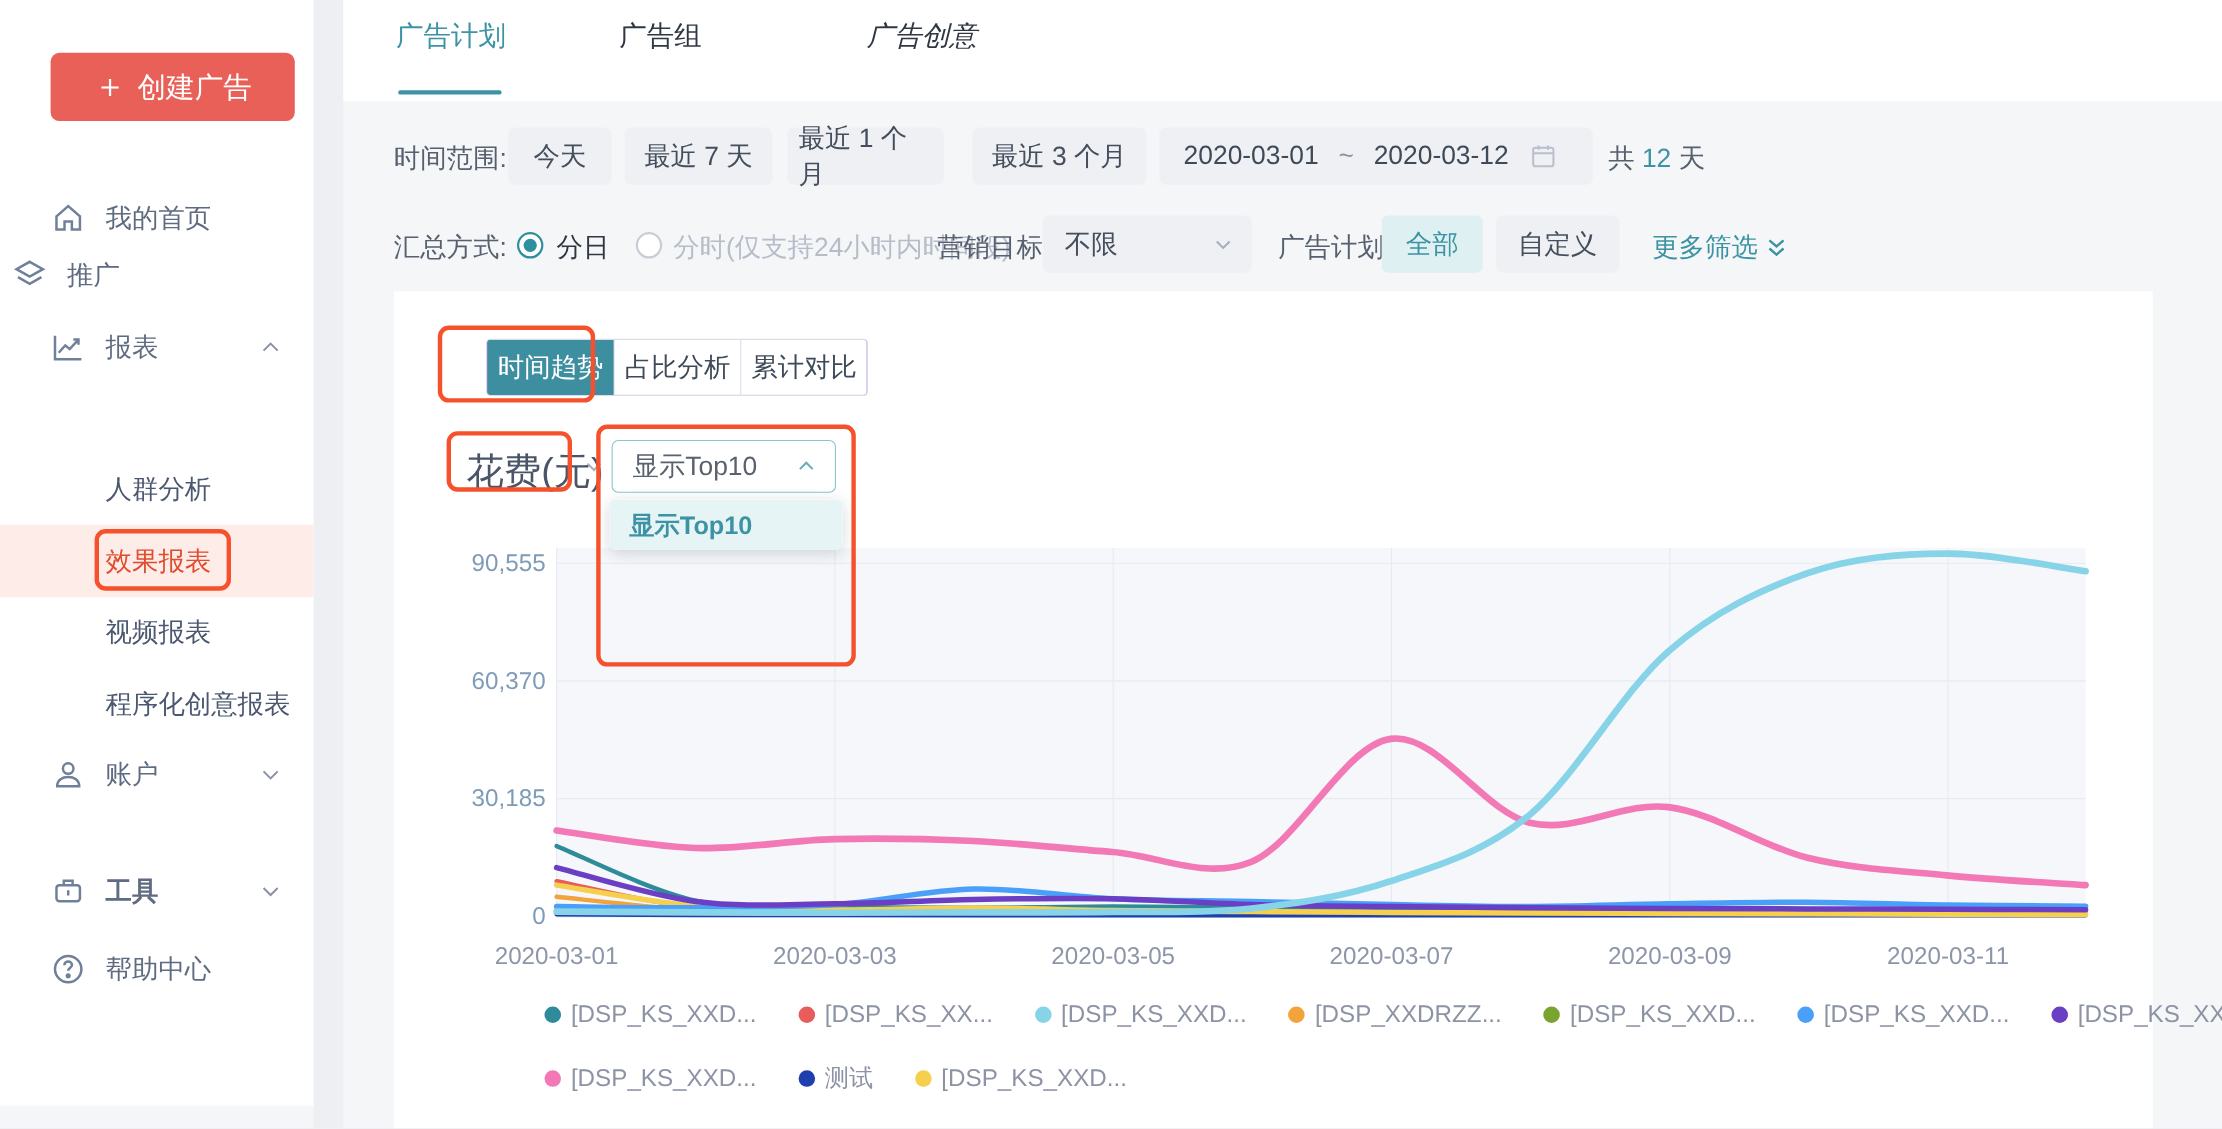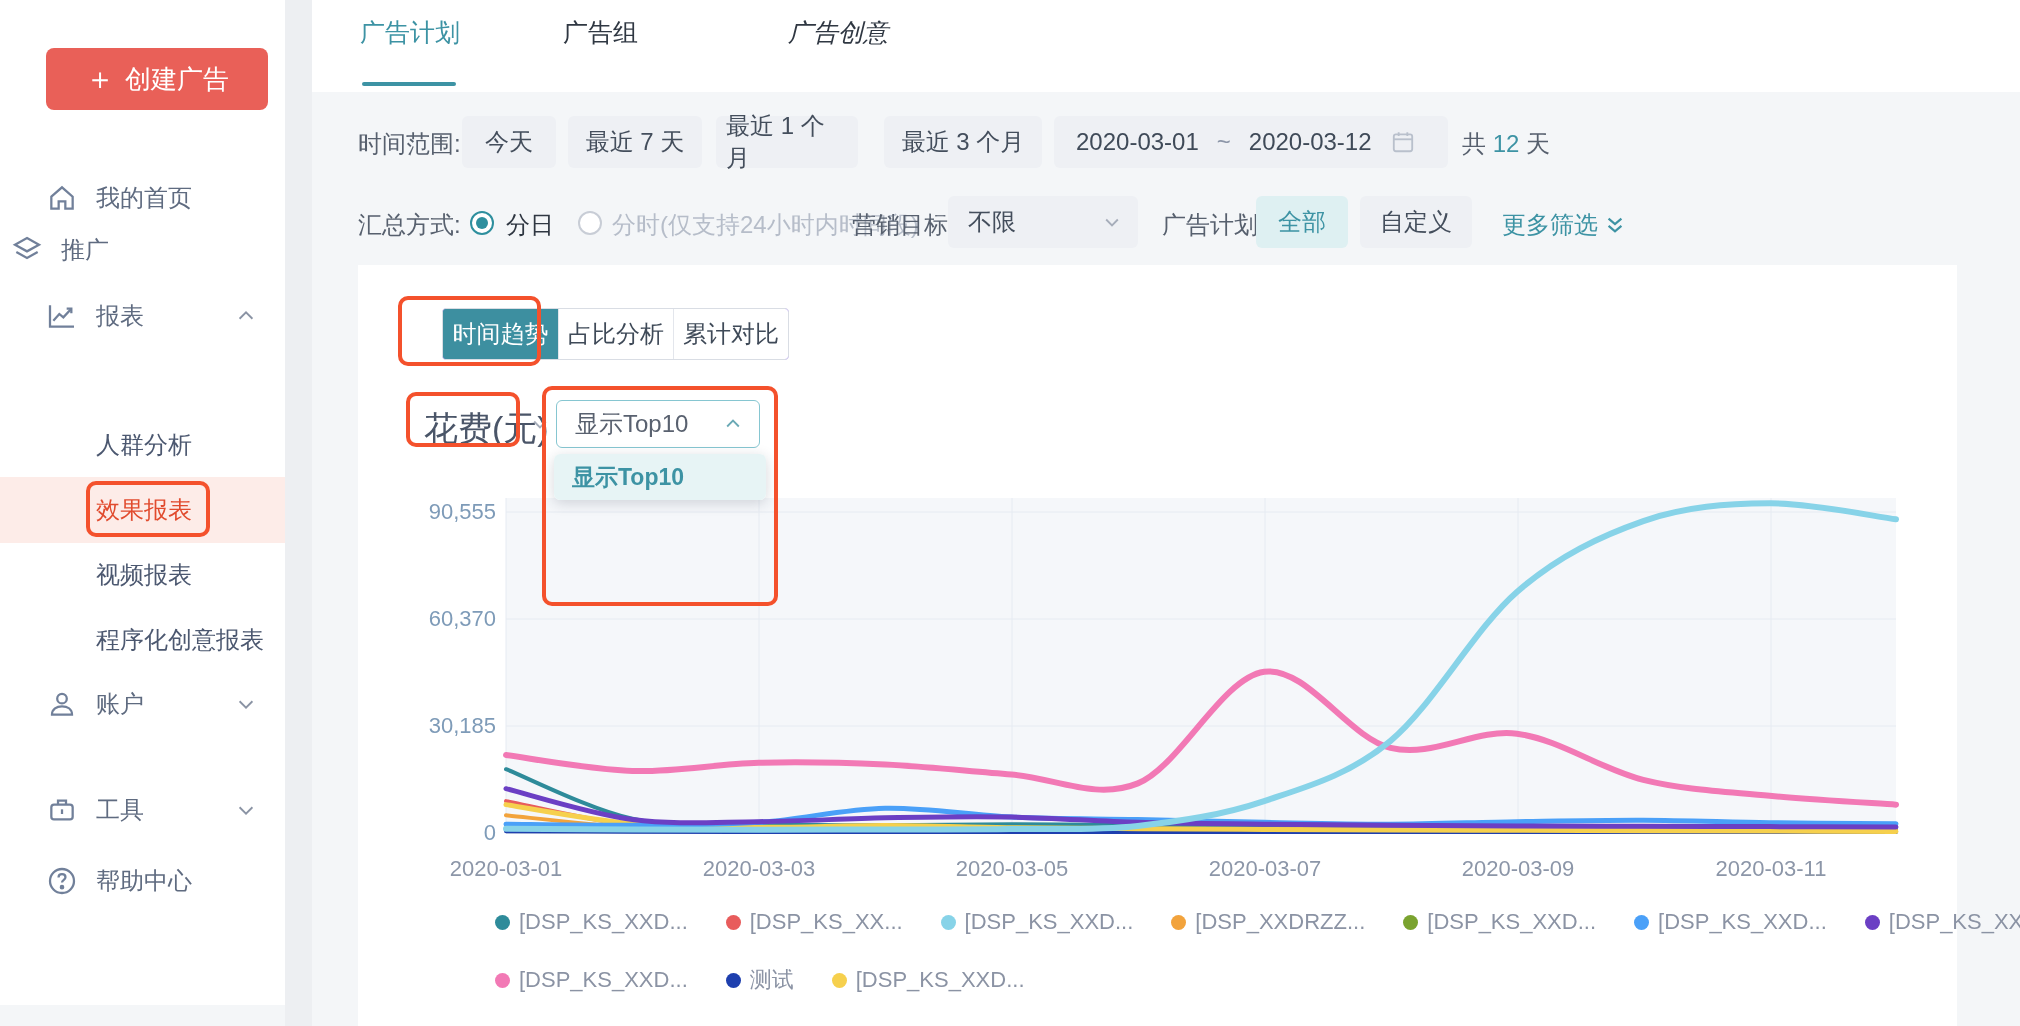--- a/index.html
+++ b/index.html
@@ -128,21 +128,21 @@
       <svg class="nav-ico icon" viewBox="0 0 24 24" fill="none" stroke="#71809a" stroke-width="1.7">
         <circle cx="12" cy="8" r="3.6"></circle>
           <path d="M4.5 20 C4.5 15.8 8 13.8 12 13.8 C16 13.8 19.5 15.8 19.5 20 Z"></path>
       </svg>
       <span class="nav-label">账户</span>
       <svg class="chev icon" viewBox="0 0 24 24" fill="none" stroke="#8a93a4" stroke-width="2">
         <path d="M5 9 L12 16 L19 9"></path>
       </svg>
     </div>
 
-    <div class="nav-row" style="top:778px;">
+    <div class="nav-row" style="top:778px;font-weight:bold;">
       <svg class="nav-ico icon" viewBox="0 0 24 24" fill="none" stroke="#71809a" stroke-width="1.7">
         <rect x="4" y="8" width="16" height="11" rx="2"></rect>
           <path d="M9 8 V5 H15 V8"></path>
           <path d="M12 11.5 V15"></path>
       </svg>
       <span class="nav-label">工具</span>
       <svg class="chev icon" viewBox="0 0 24 24" fill="none" stroke="#8a93a4" stroke-width="2">
         <path d="M5 9 L12 16 L19 9"></path>
       </svg>
     </div>

